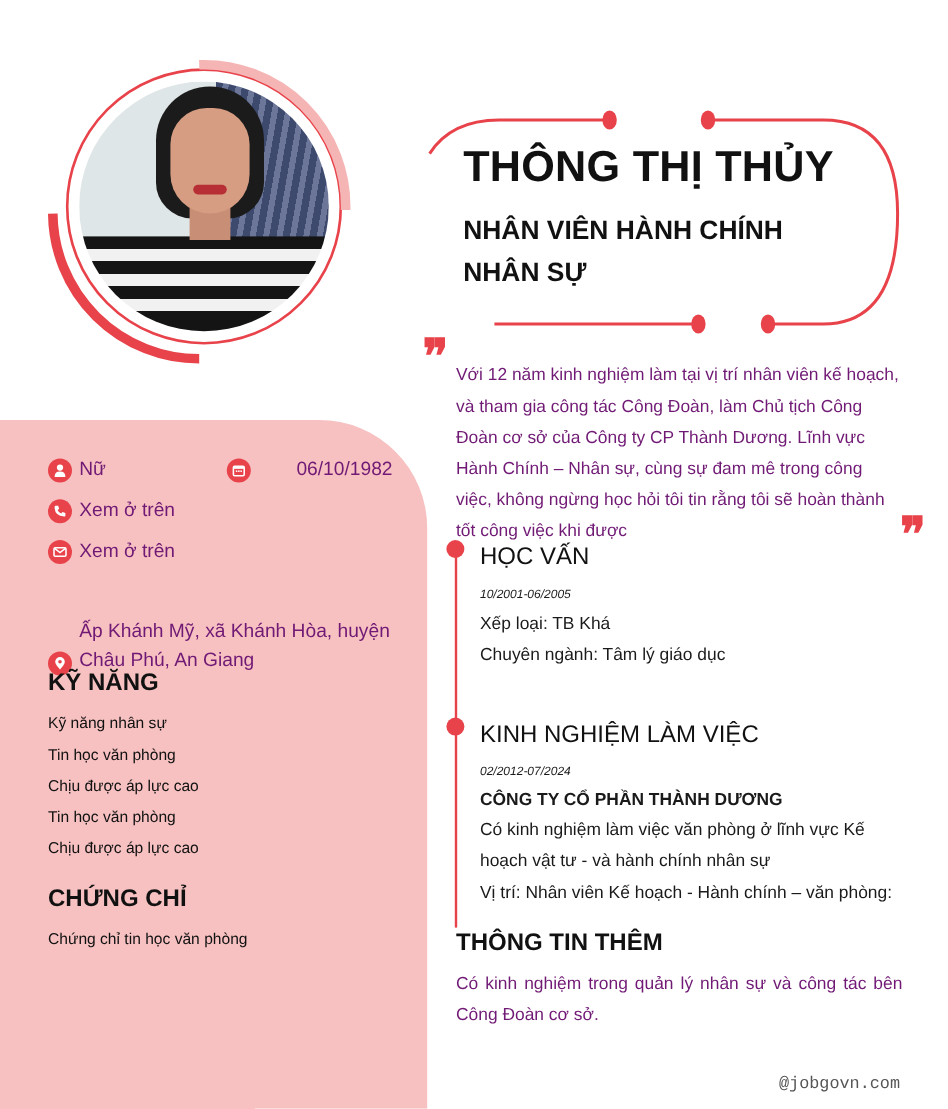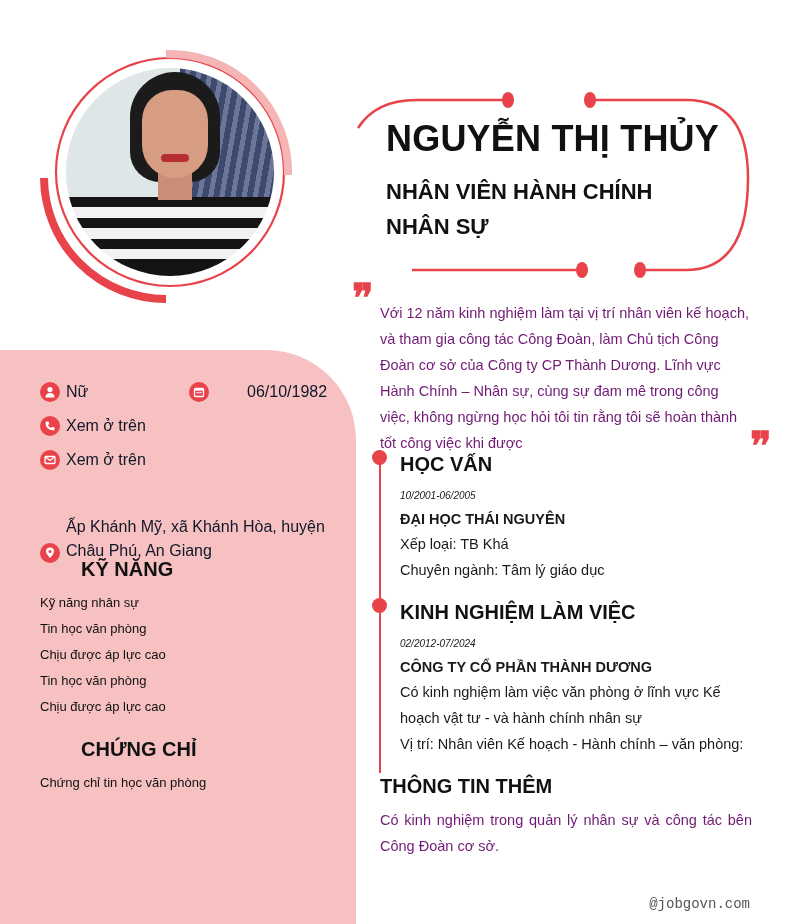--- a/index.html
+++ b/index.html
@@ -35,44 +35,44 @@
   .name { position: absolute; left: 30px; top: 30px; font-size: 36px; font-weight: 700; letter-spacing: 0.2px; white-space: nowrap; }
   .job-title { position: absolute; left: 30px; top: 86px; width: 300px; font-size: 22px; font-weight: 700; line-height: 35px; }
 
   
   .quote-mark { position: absolute; font-family: "DejaVu Serif", serif; font-weight: 700; color: #e8434a; font-size: 40px; line-height: 1; }
   .quote-open { left: 352px; top: 278px; }
   .quote-close { left: 750px; top: 426px; }
   .summary { position: absolute; left: 380px; top: 300px; width: 372px; font-size: 14.5px; line-height: 26px; color: #701a75; }
 
   
-  .contact { position: absolute; left: 40px; font-size: 16px; display: flex; align-items: flex-start; color: #0f172a; }
+  .contact { position: absolute; left: 40px; font-size: 16px; display: flex; align-items: flex-start; color: #701a75; }
   .contact .ic { width: 20px; height: 20px; border-radius: 50%; background: #e8434a; margin-right: 6px; flex: 0 0 20px; display: flex; align-items: center; justify-content: center; }
   .contact .txt { line-height: 24px; margin-top: -2px; }
   .c-gender { top: 382px; }
   .c-dob { top: 382px; left: 189px; gap: 32px; }
   .c-phone { top: 416px; }
   .c-email { top: 450px; }
   .c-addr { top: 484px; align-items: flex-end; margin-top: 33px; }
   .c-addr .txt { width: 260px; }
 
-  .side-title { position: absolute; left: 40px; font-size: 20px; font-weight: 700; margin-left: 41px; }
+  .side-title { position: absolute; left: 40px; font-size: 20px; font-weight: 700; }
   .skills-title { top: 558px; }
   .cert-title { top: 738px; }
   .side-list { position: absolute; left: 40px; list-style: none; font-size: 13px; }
   .side-list li { height: 26px; line-height: 26px; }
   .skills-list { top: 590px; }
   .cert-list { top: 770px; }
 
   
   .tl-line { position: absolute; left: 379px; top: 457px; width: 1.5px; height: 316px; background: #e8434a; }
   .tl-dot { position: absolute; width: 15px; height: 15px; border-radius: 50%; background: #e8434a; left: 372px; }
   .dot-edu { top: 450px; }
   .dot-exp { top: 598px; }
-  .sec-title { position: absolute; left: 400px; font-size: 20px; font-weight: 700; }
+  .sec-title { position: absolute; left: 400px; font-size: 20px; font-weight: 400; }
   .edu-title { top: 453px; }
   .exp-title { top: 601px; }
   .entry { position: absolute; left: 400px; width: 352px; font-size: 14.5px; line-height: 26px; color: #1a1a1a; }
   .entry .date { font-style: italic; font-size: 10px; line-height: 22px; }
   .entry .org { font-weight: 700; font-size: 14.5px; line-height: 24px; }
   .edu-entry { top: 485px; }
   .exp-entry { top: 633px; }
   .info-title { position: absolute; left: 380px; top: 775px; font-size: 20px; font-weight: 700; }
   .info-text { position: absolute; left: 380px; top: 807px; width: 372px; font-size: 14.5px; line-height: 26px; text-align: justify; color: #701a75; }
 
@@ -102,21 +102,21 @@
 <div class="header-box">
   <svg width="400" height="196" viewBox="0 0 400 196">
     <path d="M 2 40 Q 20 12 60 12 L 152 12" fill="none" stroke="#e8434a" stroke-width="2.5"></path>
     <ellipse cx="152" cy="12" rx="6" ry="8" fill="#e8434a"></ellipse>
     <ellipse cx="234" cy="12" rx="6" ry="8" fill="#e8434a"></ellipse>
     <path d="M 234 12 L 330 12 Q 392 12 392 90 Q 392 182 330 182 L 284 182" fill="none" stroke="#e8434a" stroke-width="2.5"></path>
     <ellipse cx="284" cy="182" rx="6" ry="8" fill="#e8434a"></ellipse>
     <ellipse cx="226" cy="182" rx="6" ry="8" fill="#e8434a"></ellipse>
     <path d="M 56 182 L 226 182" fill="none" stroke="#e8434a" stroke-width="2.5"></path>
   </svg>
-  <div class="name">NGUYỄN THỊ THỦY</div>
+  <div class="name">THÔNG THỊ THỦY</div>
   <div class="job-title">NHÂN VIÊN HÀNH CHÍNH NHÂN SỰ</div>
 </div>
 
 <div class="quote-mark quote-open">❞</div>
 <div class="summary">Với 12 năm kinh nghiệm làm tại vị trí nhân viên kế hoạch, và tham gia công tác Công Đoàn, làm Chủ tịch Công Đoàn cơ sở của Công ty CP Thành Dương. Lĩnh vực Hành Chính – Nhân sự, cùng sự đam mê trong công việc, không ngừng học hỏi tôi tin rằng tôi sẽ hoàn thành tốt công việc khi được</div>
 <div class="quote-mark quote-close">❞</div>
 
 <div class="contact c-gender">
   <span class="ic">
     <svg width="12" height="12" viewBox="0 0 12 12">
@@ -179,21 +179,20 @@
   <li>Chứng chỉ tin học văn phòng</li>
 </ul>
 
 <div class="tl-line"></div>
 <div class="tl-dot dot-edu"></div>
 <div class="tl-dot dot-exp"></div>
 
 <div class="sec-title edu-title">HỌC VẤN</div>
 <div class="entry edu-entry">
   <div class="date">10/2001-06/2005</div>
-  <div class="org">ĐẠI HỌC THÁI NGUYÊN</div>
   <div>Xếp loại: TB Khá</div>
   <div>Chuyên ngành: Tâm lý giáo dục</div>
 </div>
 
 <div class="sec-title exp-title">KINH NGHIỆM LÀM VIỆC</div>
 <div class="entry exp-entry">
   <div class="date">02/2012-07/2024</div>
   <div class="org">CÔNG TY CỔ PHẦN THÀNH DƯƠNG</div>
   <div>Có kinh nghiệm làm việc văn phòng ở lĩnh vực Kế hoạch vật tư - và hành chính nhân sự</div>
   <div>Vị trí: Nhân viên Kế hoạch - Hành chính – văn phòng:</div>

